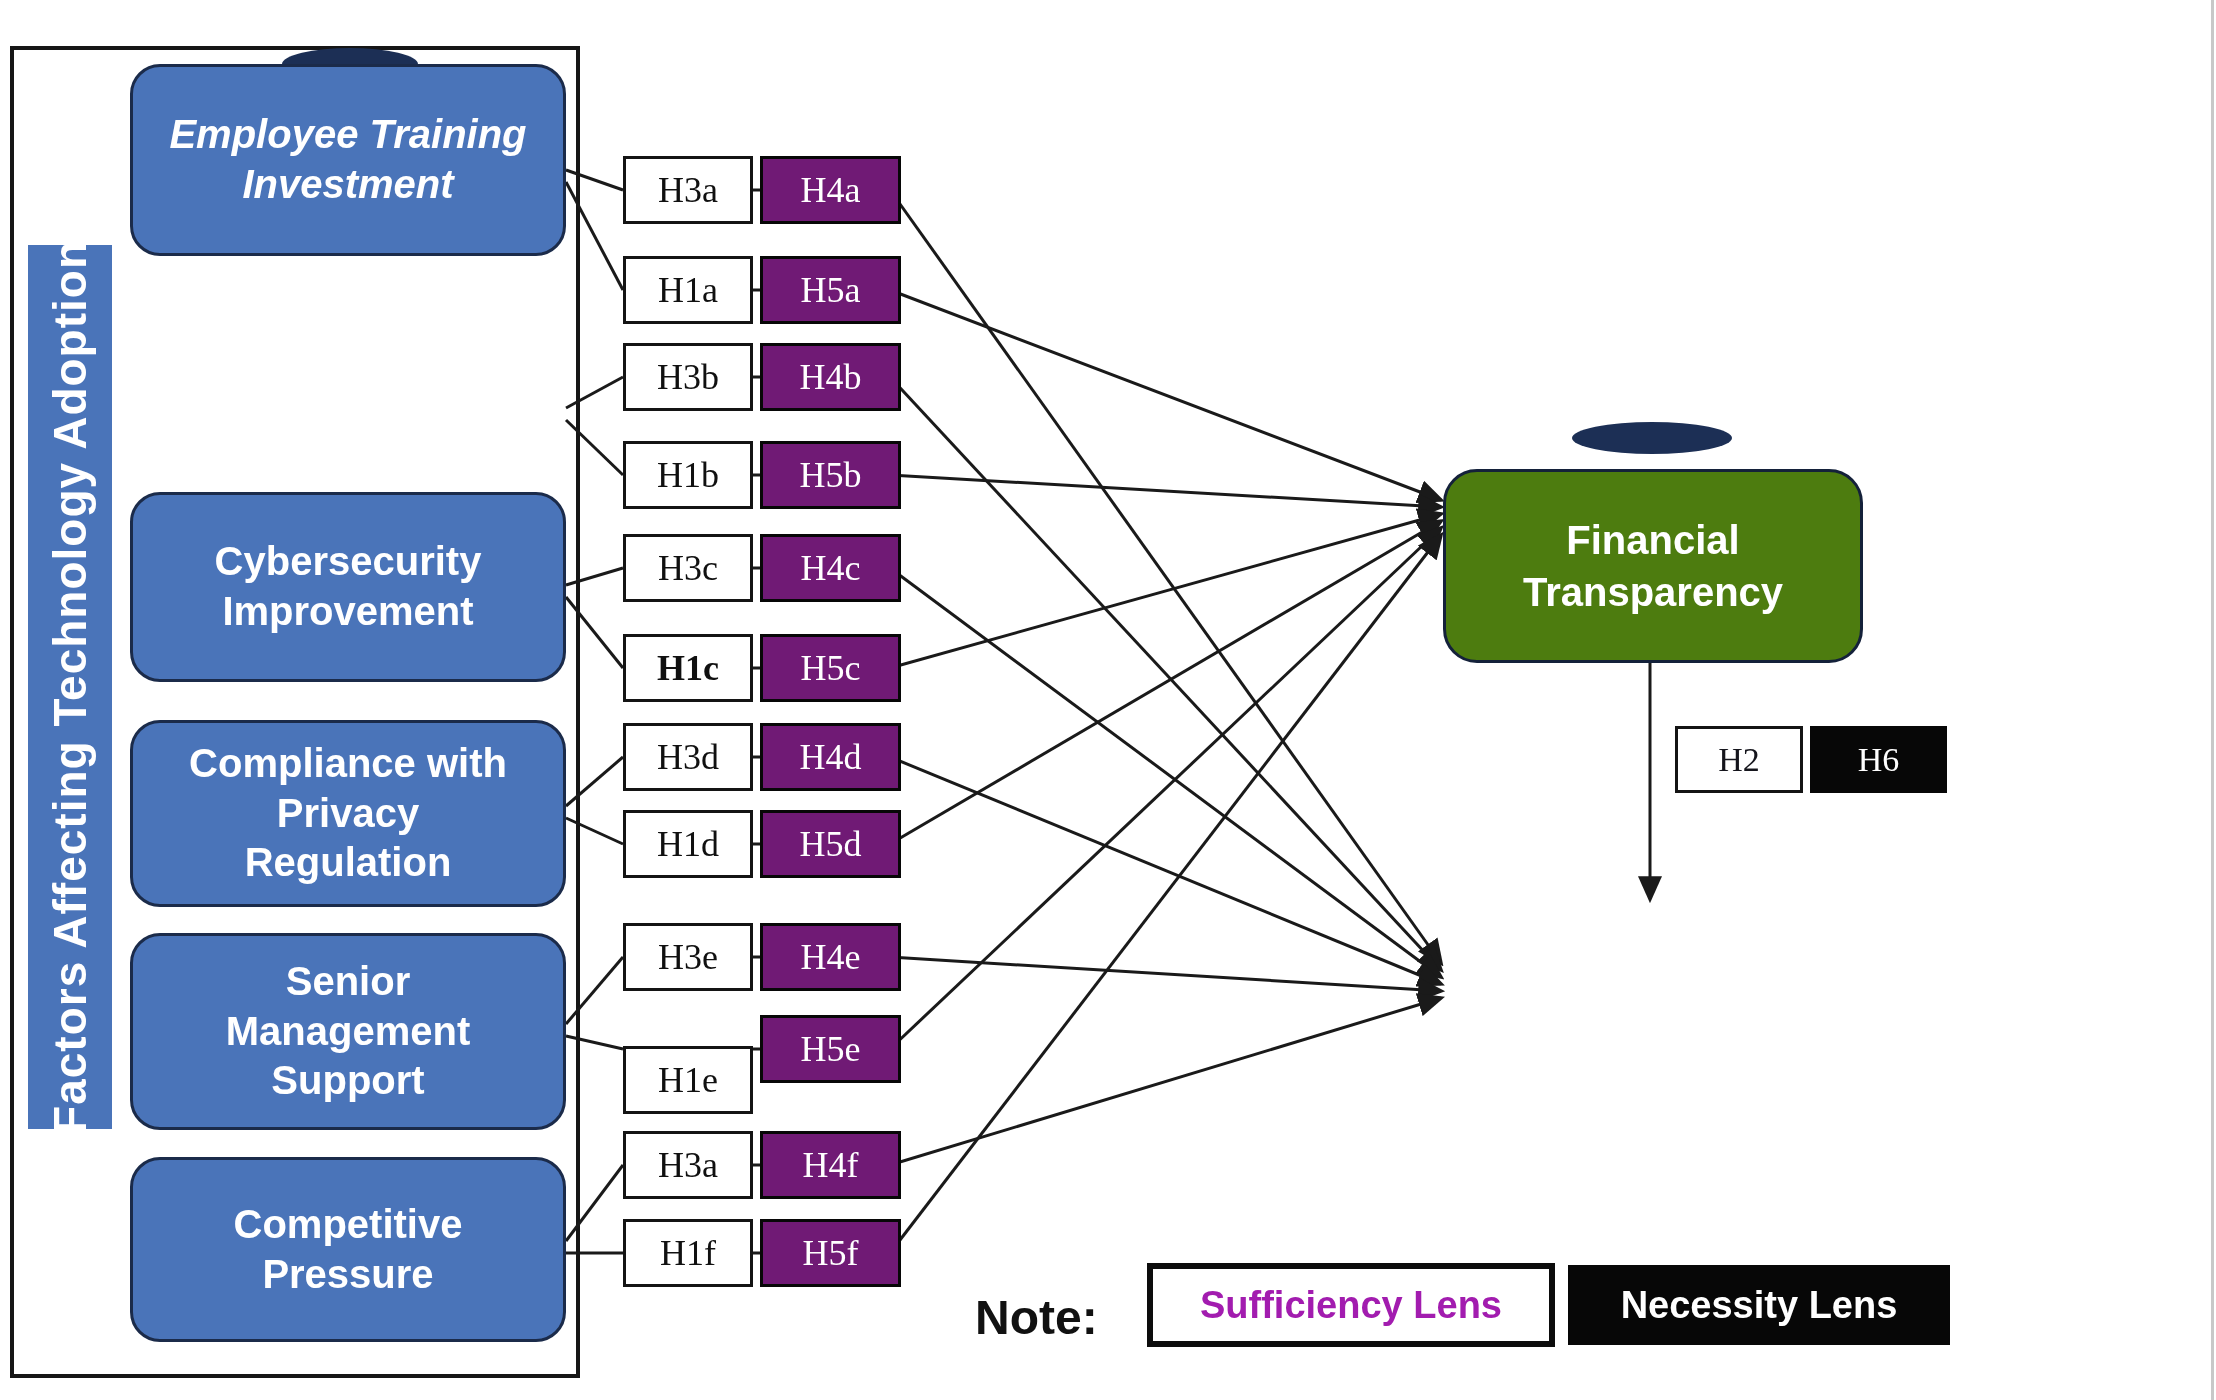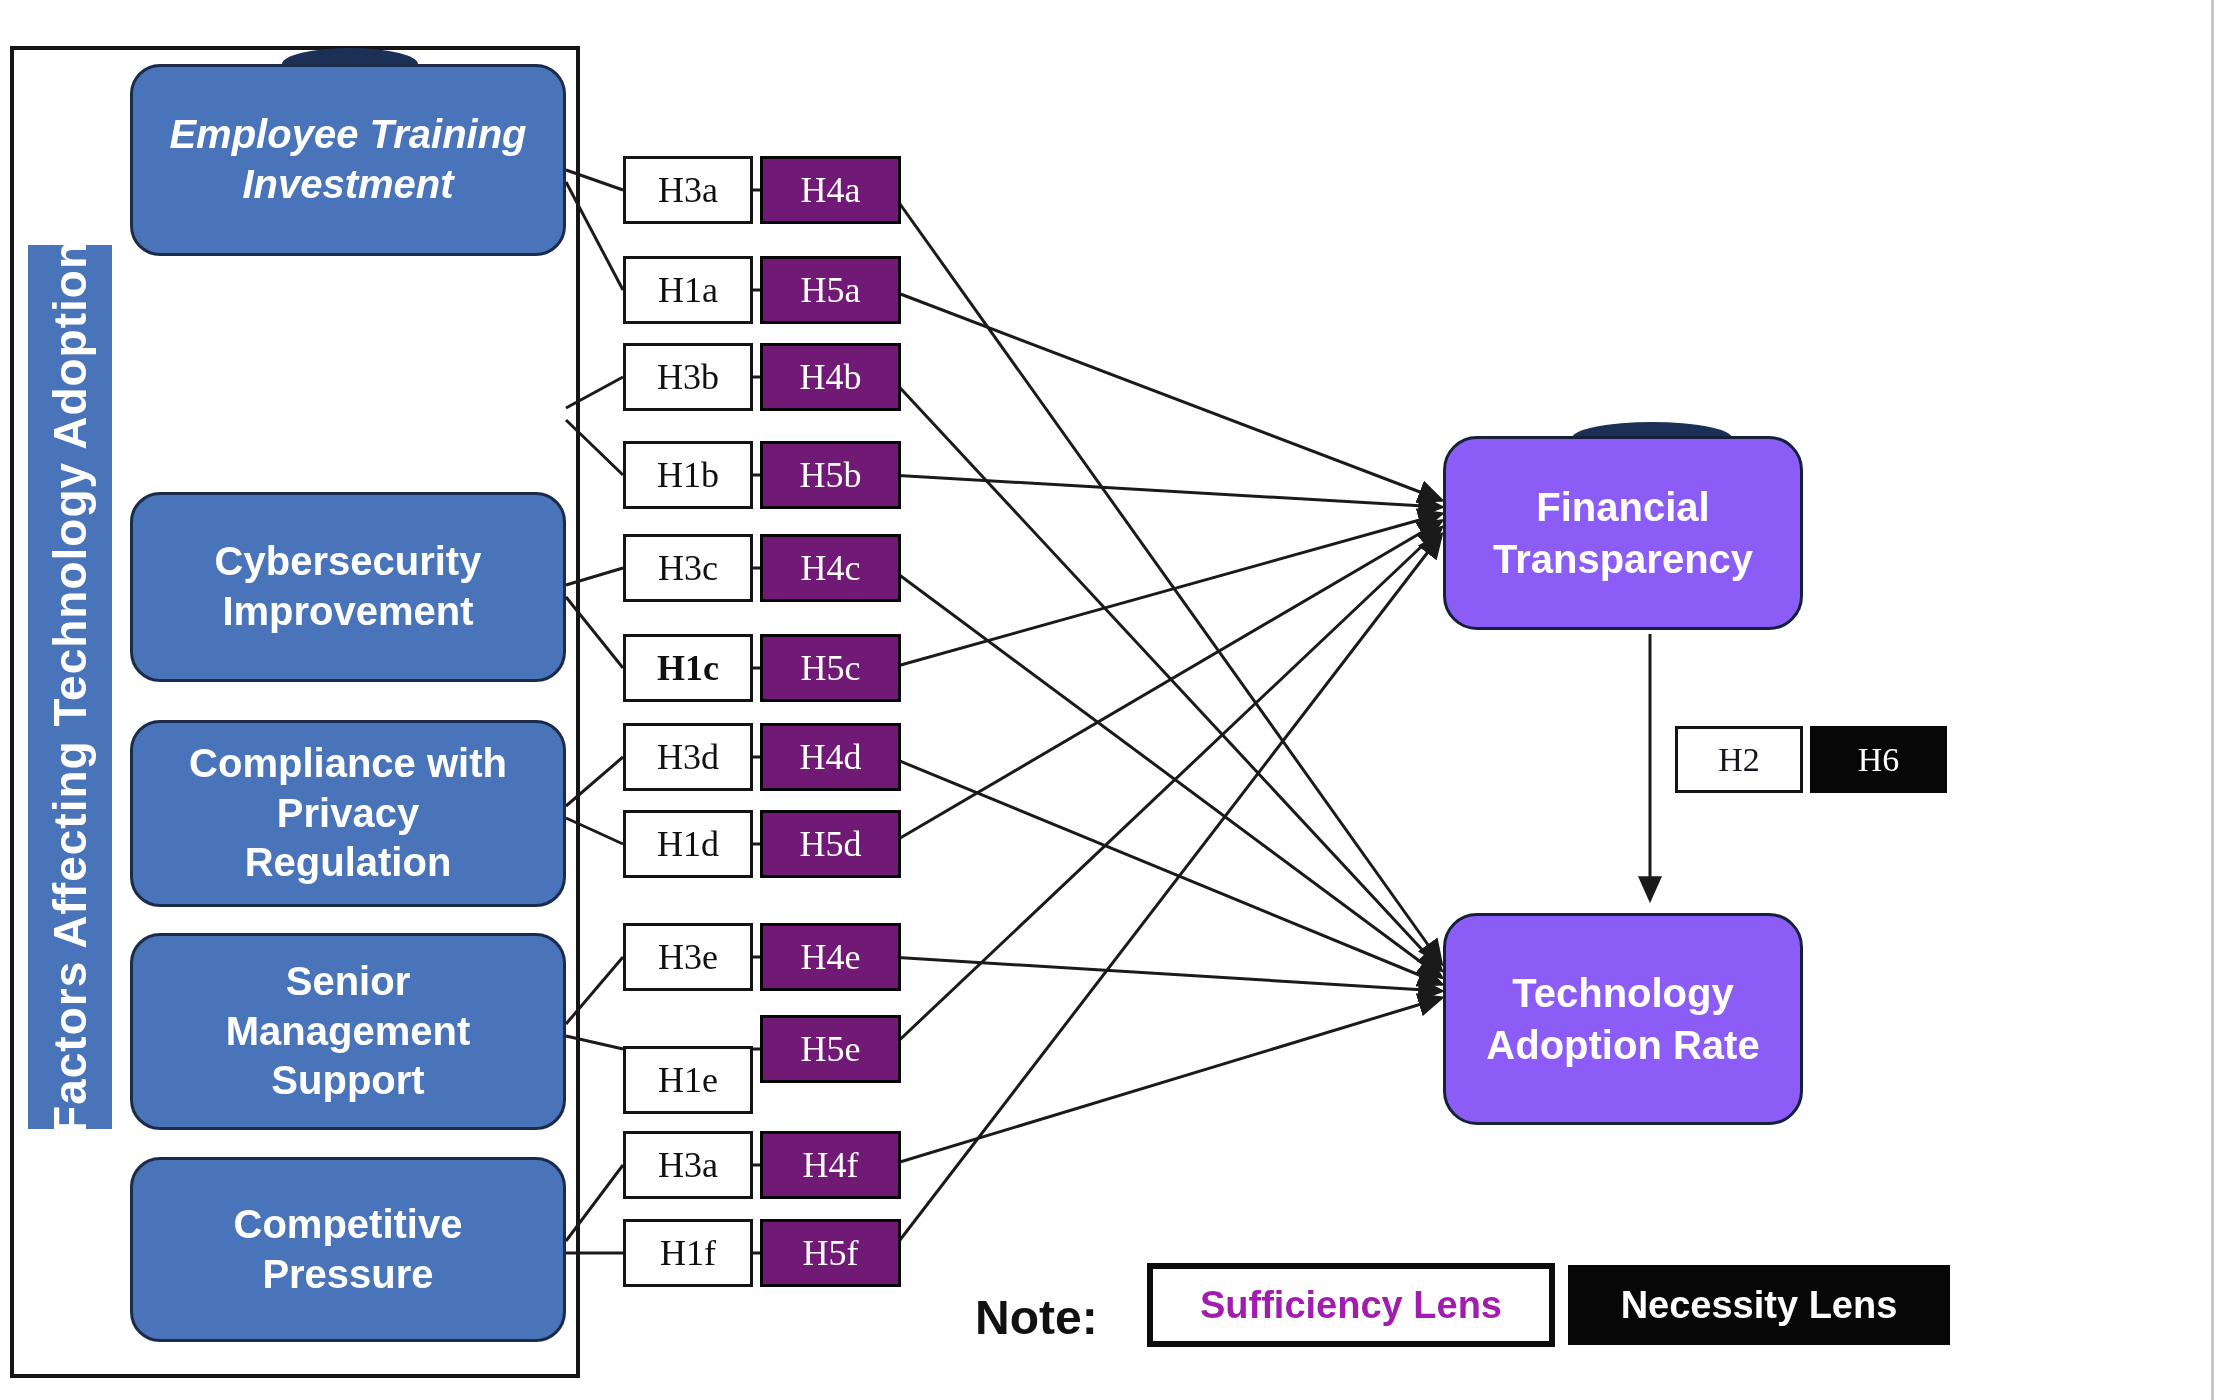--- a/index.html
+++ b/index.html
@@ -30,24 +30,24 @@
   }
   .factor span { max-width:360px; }
   .hbox {
     position:absolute; height:68px; z-index:2;
     display:flex; align-items:center; justify-content:center;
     font-family:"Liberation Serif", serif; font-size:36px;
   }
   .hbox.white { left:623px; width:130px; background:#ffffff; border:3px solid #141414; color:#101010; }
   .hbox.black { left:760px; width:141px; background:#701a75; border:3px solid #070707; color:#ffffff; }
   .outcome {
-    position:absolute; left:1443px; width:360px; z-index:2;
-    background:#8b5cf6; border:3px solid #14213a; border-radius:34px;
+    position:absolute; left:1443px; width:420px; z-index:2;
+    background:#4d7c0f; border:3px solid #14213a; border-radius:34px;
     color:#ffffff; font-size:40px; font-weight:600; text-align:center; line-height:1.3;
-    display:flex; align-items:center; justify-content:center;
+    display:flex; align-items:center; justify-content:center;margin-top:33px;
   }
   .outcome span { max-width:330px; }
   .medbox {
     position:absolute; top:726px; height:67px; z-index:2;
     display:flex; align-items:center; justify-content:center;
     font-family:"Liberation Serif", serif; font-size:34px;
   }
   .medbox.white { left:1675px; width:128px; background:#ffffff; border:3px solid #141414; color:#15151c; }
   .medbox.black { left:1810px; width:137px; background:#070707; color:#ffffff; }
   .note-label {
@@ -118,23 +118,20 @@
       <line x1="1650" y1="634" x2="1650" y2="899" stroke="#1a1a1a" stroke-width="3" marker-end="url(#arr)"></line>
     </svg>
 
   <div class="sidebar">
     <span>Factors Affecting Technology Adoption</span>
   </div>
 
   <div class="outcome" style="top:436px; height:194px;">
     <span>Financial Transparency</span>
   </div>
-  <div class="outcome" style="top:913px; height:212px;">
-    <span>Technology Adoption Rate</span>
-  </div>
 
   <div class="medbox white">H2</div>
   <div class="medbox black">H6</div>
 
   <div class="note-label">Note:</div>
   <div class="legend-box white">Sufficiency Lens</div>
   <div class="legend-box black">Necessity Lens</div>
 
   <div class="page-edge"></div>
 <div class="factor" style="top: 64px; height: 192px; font-style: italic;">

